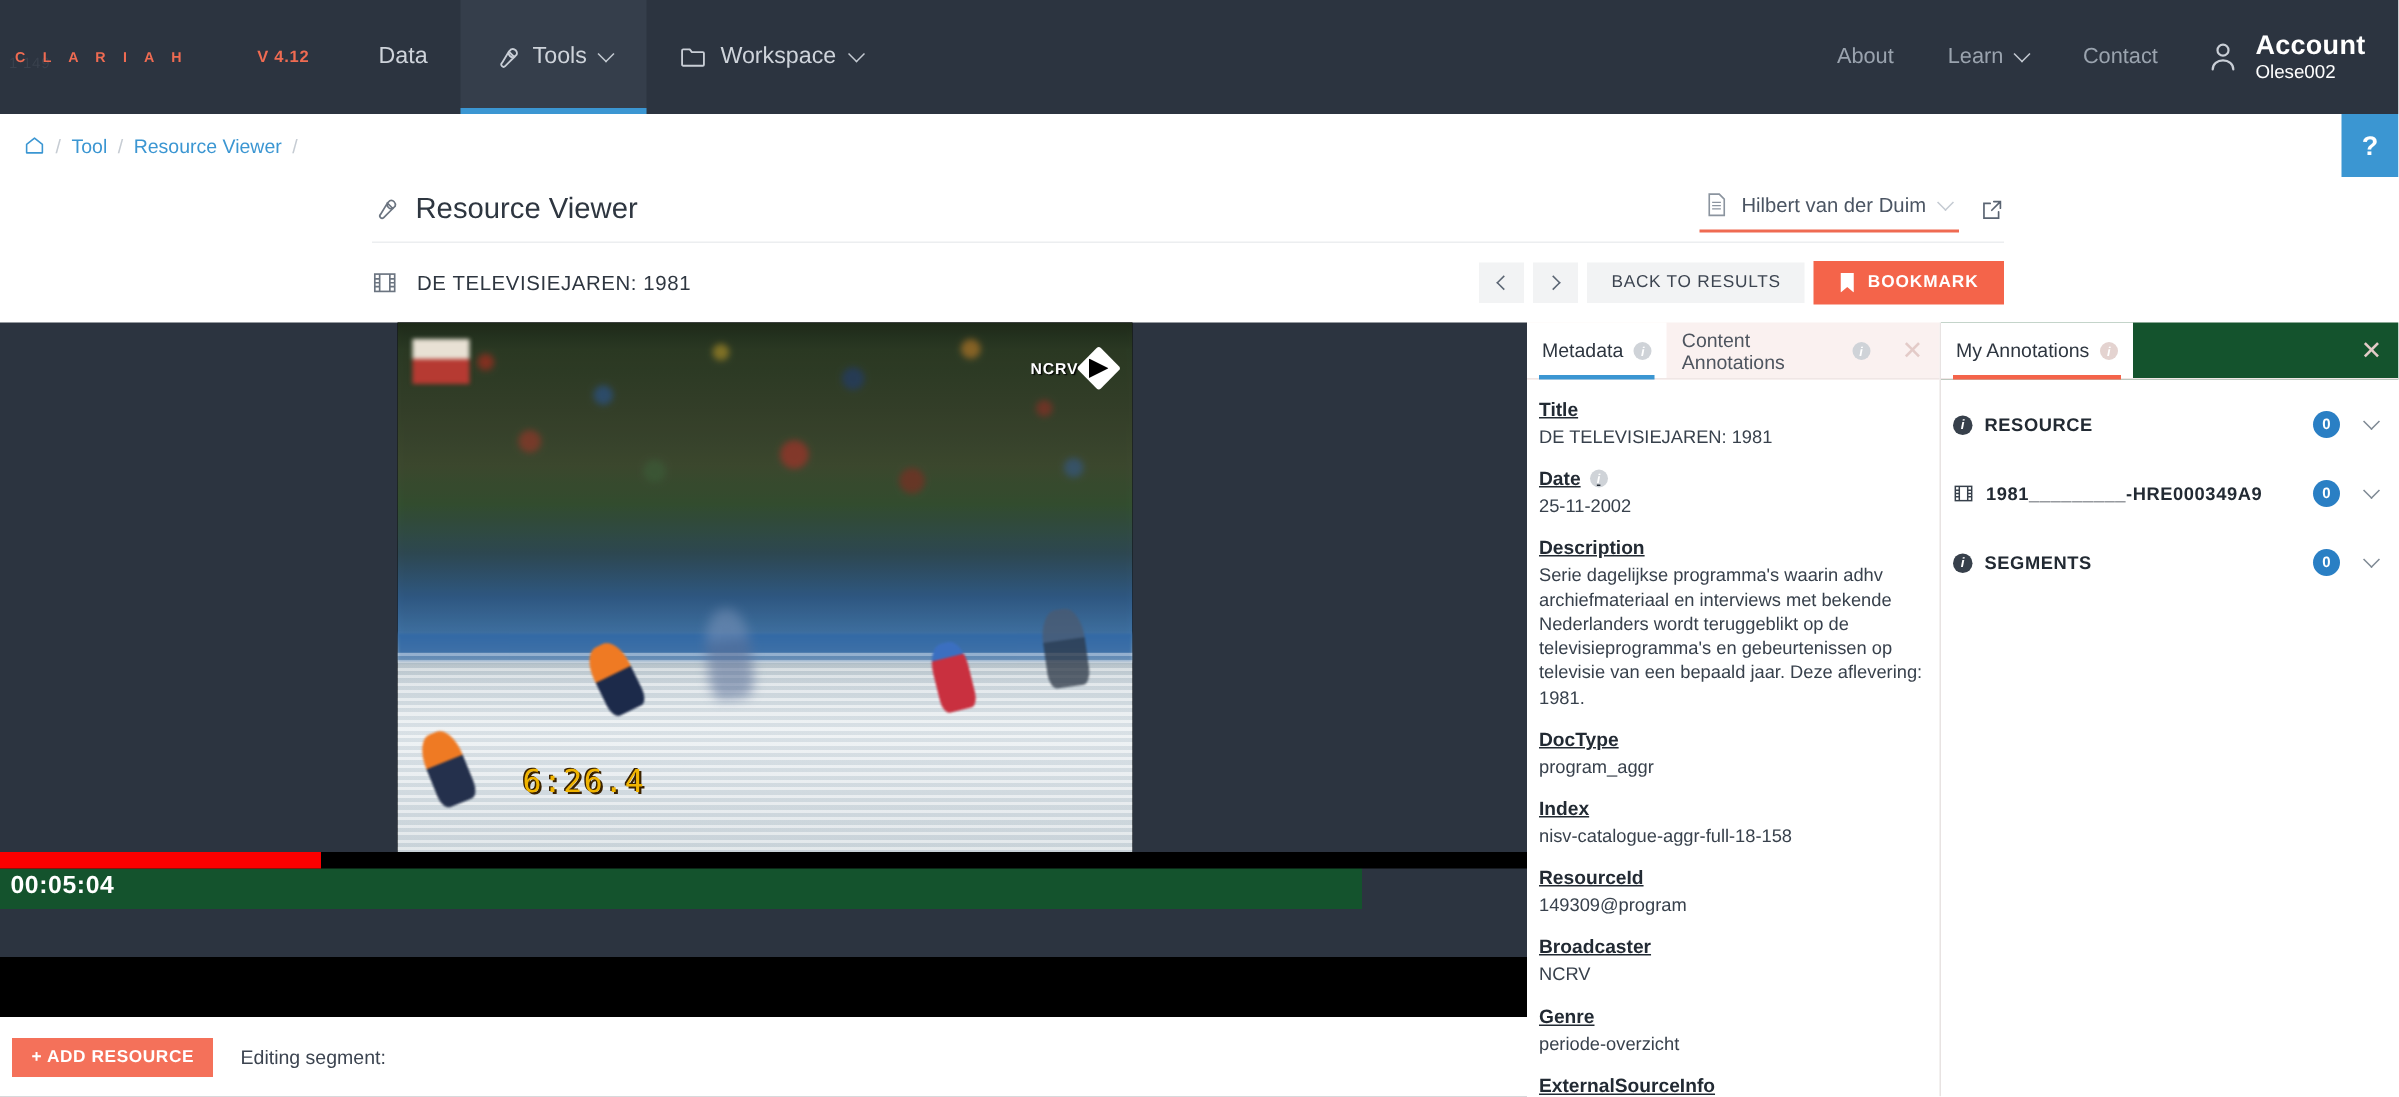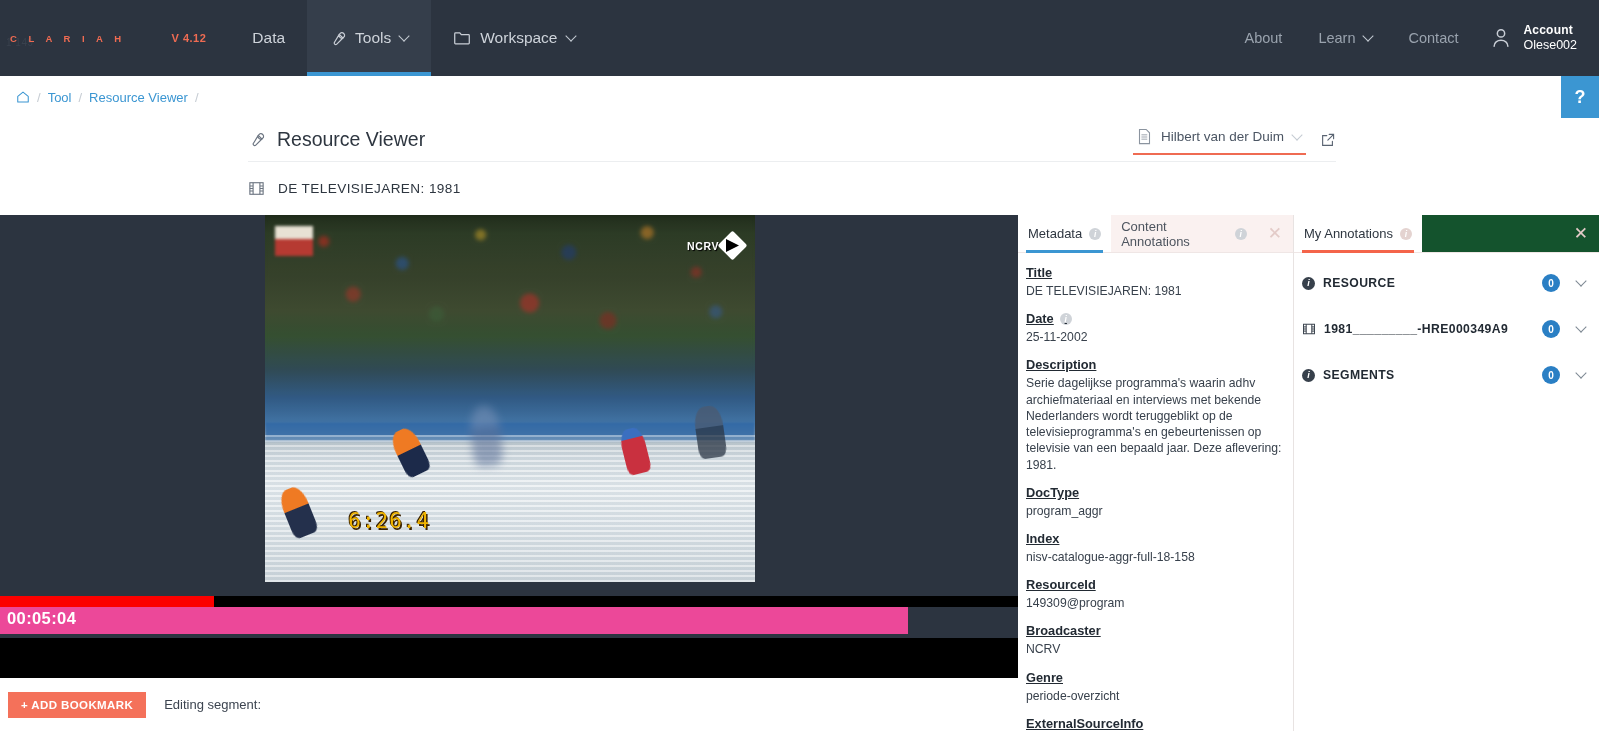--- a/index.html
+++ b/index.html
@@ -59,21 +59,21 @@
   .nav-spacer { flex: 1 1 auto; }
   .navright { display: flex; align-items: center; gap: 0px; padding-right: 22px; }
   .navlink {
     color: #9aa3ae; font-size: 14.5px; padding: 0 18px; cursor: pointer;
     display:flex; align-items:center; gap:8px;
   }
   .account {
     display: flex; align-items: center; gap: 11px; padding-left: 14px; cursor: pointer;
   }
   .account-text { display: flex; flex-direction: column; line-height: 1.25; }
-  .account-name { color: #ffffff; font-size: 12px; font-weight: 700; letter-spacing:.2px;}
+  .account-name { color: #ffffff; font-size: 18px; font-weight: 700; letter-spacing:.2px;text-align:center;}
   .account-user { color: #ffffff; font-size: 12.5px; }
 
   
   .crumbbar {
     position: absolute; top: 76px; left: 0; width: 1599px; height: 42px;
     background: #ffffff; display: flex; align-items: center; padding-left: 16px;
     font-size: 13px;
   }
   .crumb { color: #3b96d2; cursor: pointer; }
   .crumb.sep { color: #c6ccd3; margin: 0 7px; cursor: default; }
@@ -211,22 +211,22 @@
     transform: rotate(45deg); border-radius: 2px;
   }
   .vid-logo-mark::after {
     content:""; position:absolute; left:4px; top:4px; width:13px; height:13px;
     background: #000; clip-path: polygon(0 0, 100% 50%, 0 100%);
     transform: rotate(-45deg);
   }
 
   
   .progress-wrap {
-    position: absolute; left: 0; top: 596px; width: 908px; height: 38px;
-    background: #ec4899;
+    position: absolute; left: 0; top: 568px; width: 908px; height: 38px;
+    background: #14532d;
   }
   .progress-bar {
     position:absolute; left:0; top:0; height: 11px; width: 1018px;
     background: #000;
   }
   .progress-fill { height: 11px; background: #fc0000; }
   .time-code {
     position: absolute; left: 7px; top: 13px;
     color: #ffffff; font-size: 16.5px; font-weight: 700; letter-spacing: .4px;
   }
@@ -430,20 +430,37 @@
       </span>
     </div>
     <div class="toolhead-row2">
       <span>
         <svg width="17" height="17" viewBox="0 0 20 20" fill="none" stroke="#6b7480" stroke-width="1.3">
           <rect x="2.2" y="3.2" width="15.6" height="13.6"></rect>
           <path d="M6 3.2v13.6M14 3.2v13.6M2.2 7h3.8M2.2 10h3.8M2.2 13h3.8M14 7h3.8M14 10h3.8M14 13h3.8"></path>
         </svg>
       </span>
       <span class="res-title">DE TELEVISIEJAREN: 1981</span>
+      <span class="btns">
+        <button class="sqbtn">
+          <span class="chev l"></span>
+        </button>
+        <button class="sqbtn">
+          <span class="chev r"></span>
+        </button>
+        <button class="btn-back">BACK TO RESULTS</button>
+        <button class="btn-bookmark">
+          <span>
+            <svg width="11" height="13" viewBox="0 0 12 15" fill="#ffffff">
+              <path d="M1 0h10v15L6 10.8 1 15z"></path>
+            </svg>
+          </span>
+          <span>BOOKMARK</span>
+        </button>
+      </span>
     </div>
   </div>
 
   <div class="stage">
     <div class="video">
       <div class="vid-bg"></div>
       <div class="crowd"></div>
       <div class="rail"></div>
       <div class="ice-lines"></div>
       <div class="board-left"></div>
@@ -463,21 +480,21 @@
   <div class="progress-wrap">
     <div class="progress-bar">
       <div class="progress-fill" id="progress-fill" style="width: 21%;"></div>
     </div>
     <div class="time-code">00:05:04</div>
   </div>
 
   <div class="track-strip"></div>
 
   <div class="seg-toolbar">
-    <button class="btn-addseg">+ ADD BOOKMARK</button>
+    <button class="btn-addseg">+ ADD RESOURCE</button>
     <span class="editing-label">Editing segment:</span>
   </div>
 
   <div class="meta-panel">
     <div class="tabstrip">
       <div class="tab active">
         <span>Metadata</span>
         <span class="i-dim">i</span>
       </div>
       <div class="tab">

